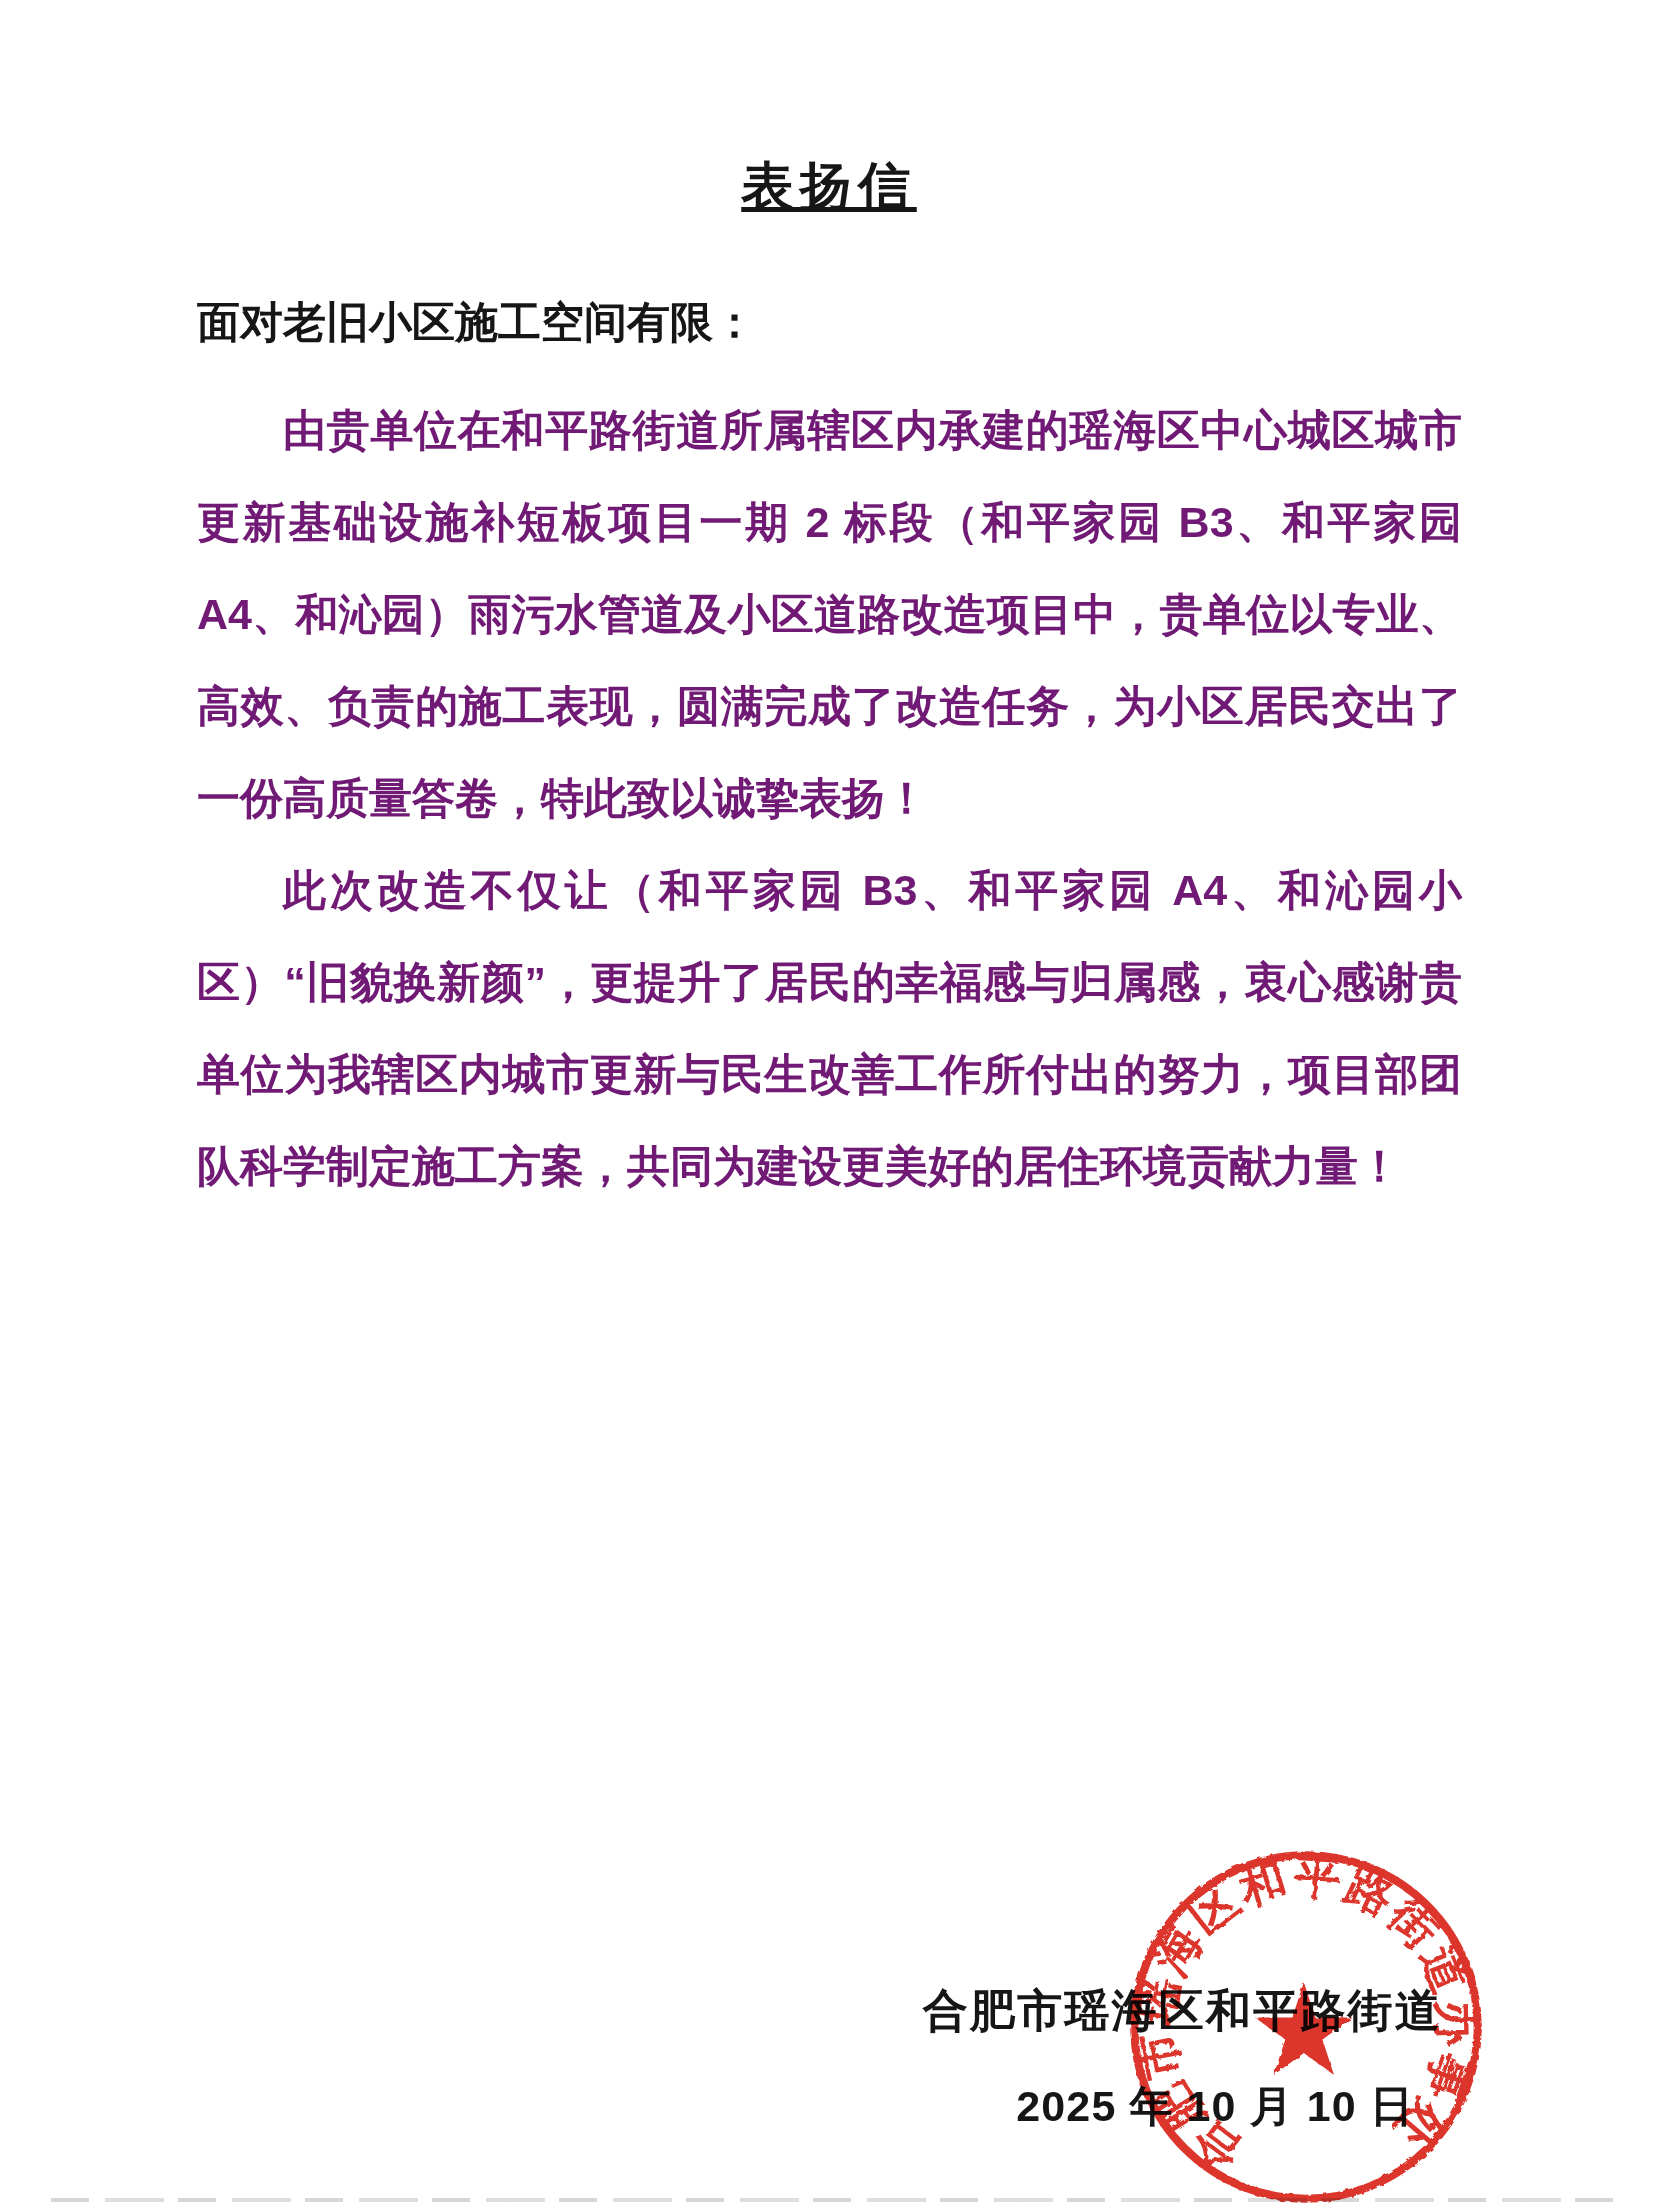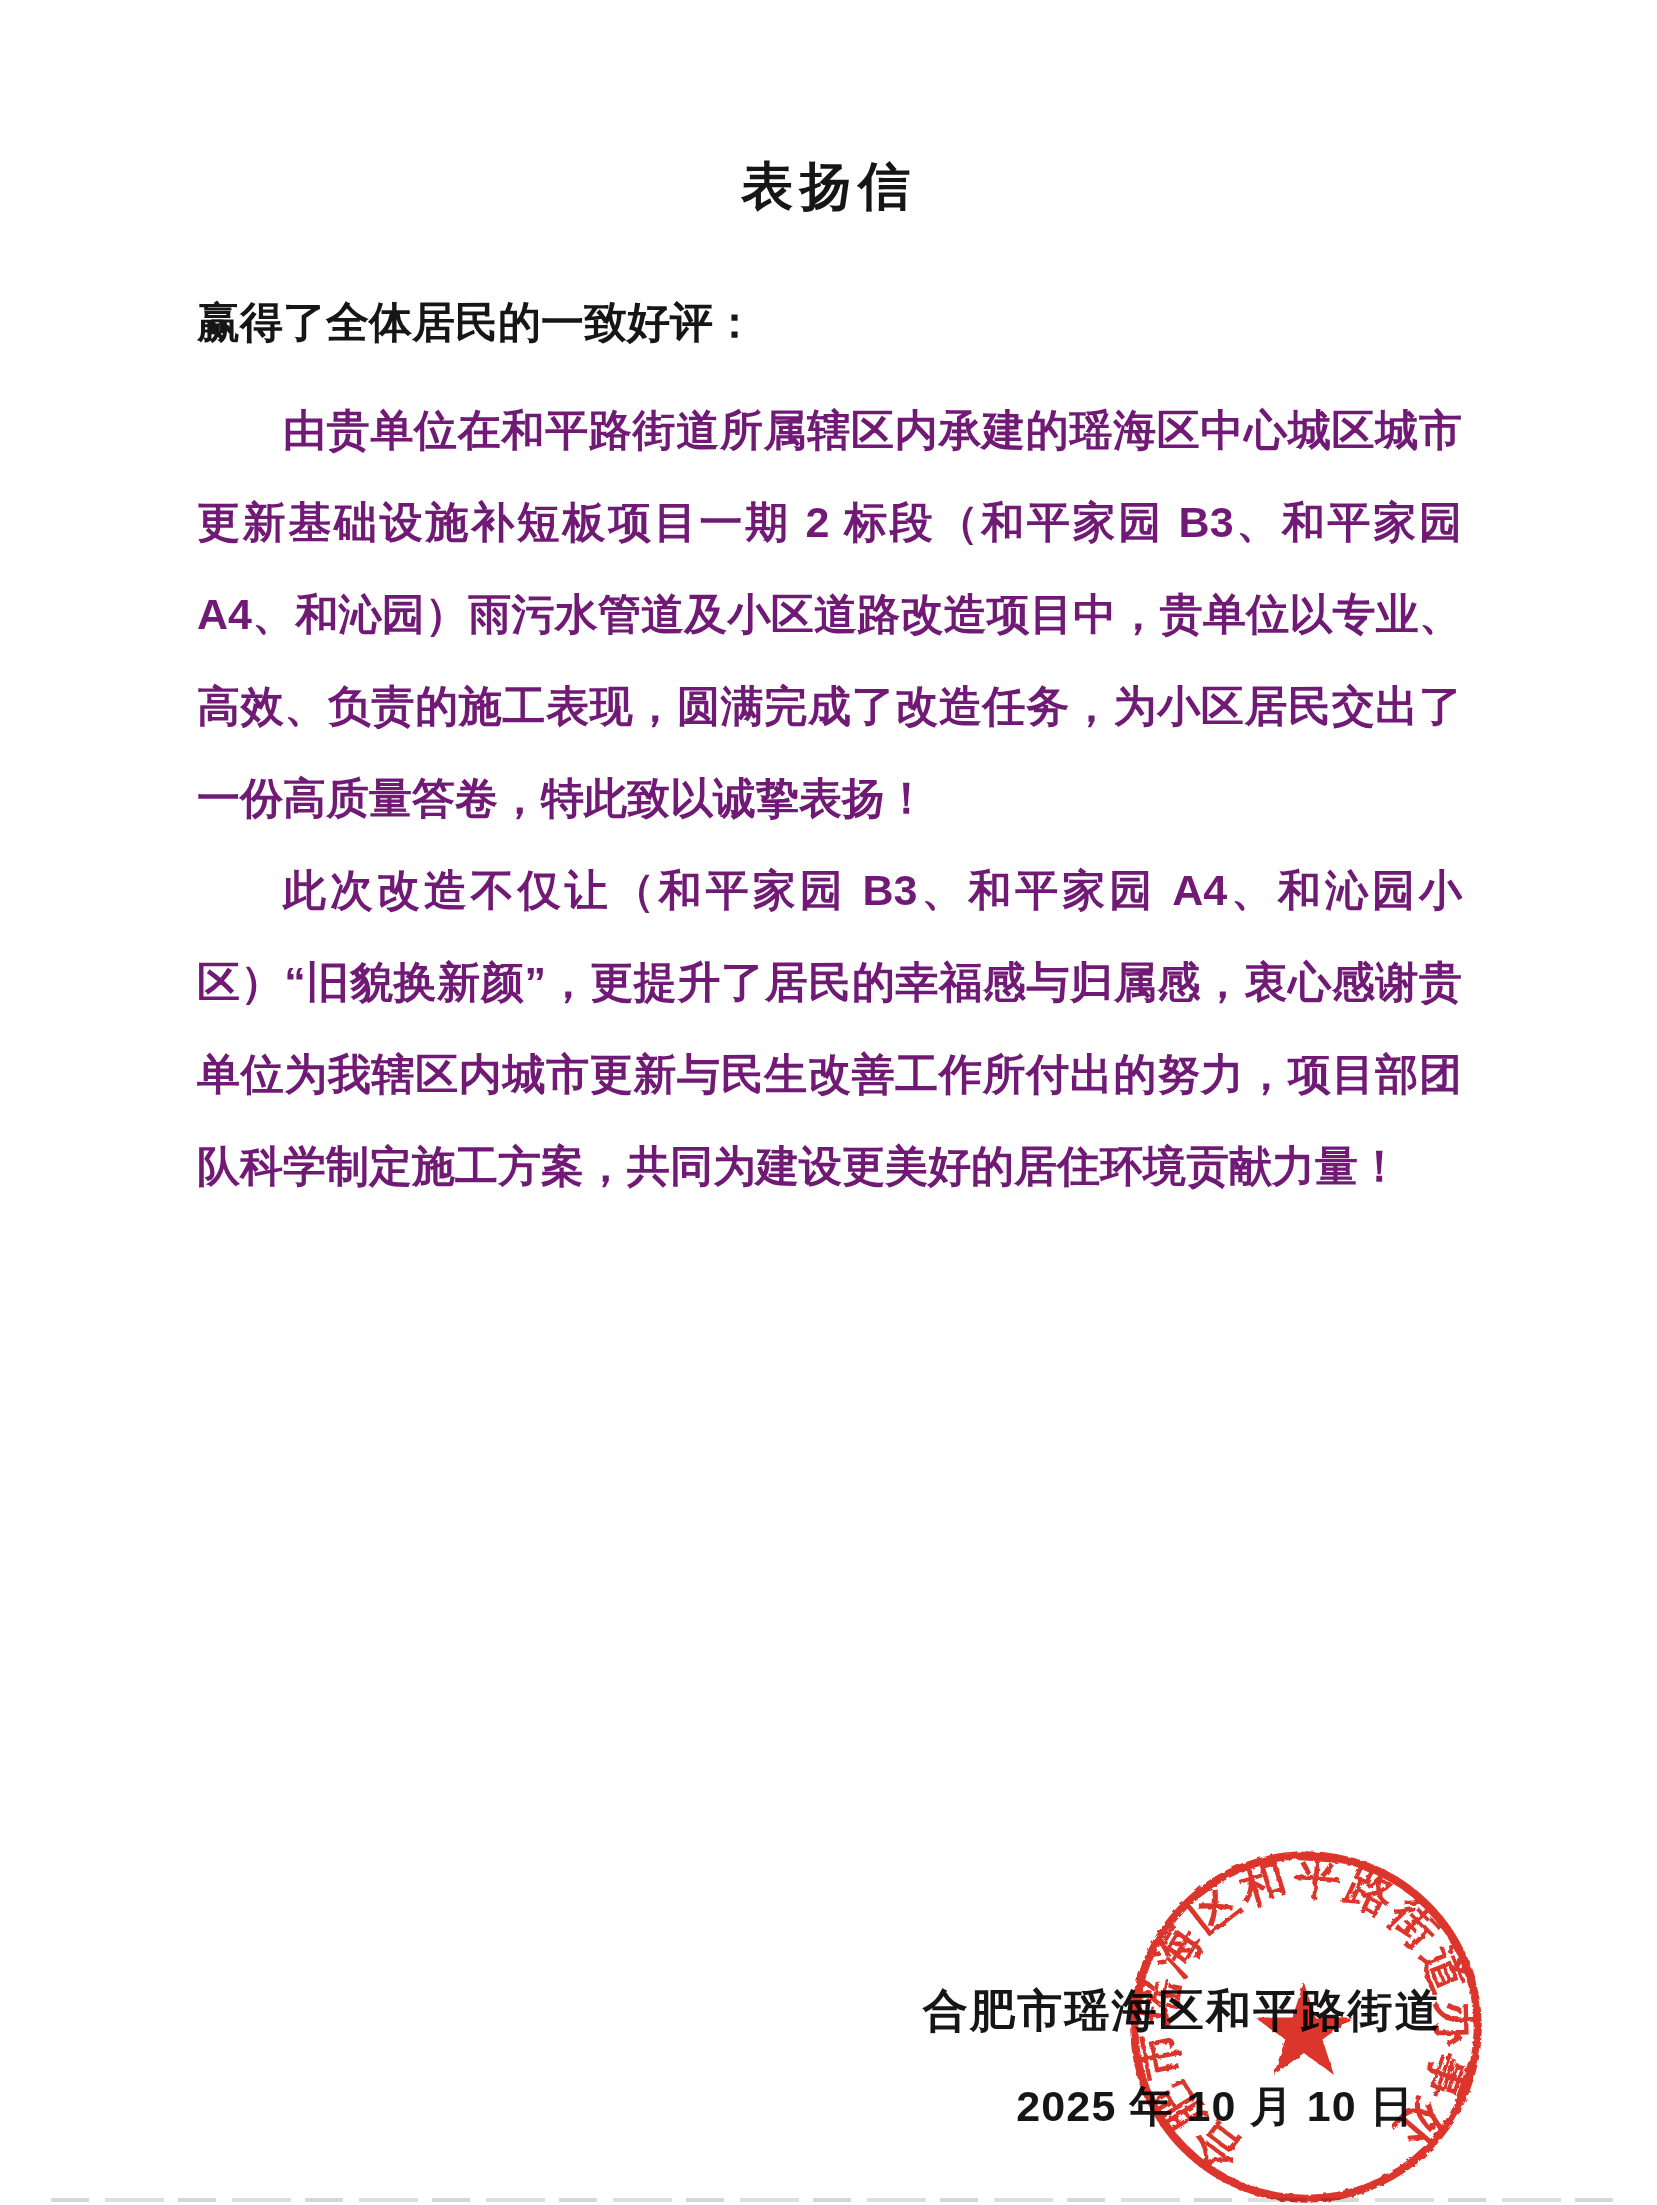--- a/index.html
+++ b/index.html
@@ -23,20 +23,21 @@
   .title {
     position: absolute;
     top: 152px;
     left: 0;
     width: 100%;
     text-align: center;
     font-size: 52px;
     font-weight: 700;
     letter-spacing: 6.5px;
     color: #161616;
+    text-decoration: underline;
   }
   .salutation {
     position: absolute;
     top: 294px;
     left: 197px;
     font-size: 43px;
     font-weight: 600;
     color: #161616;
   }
   .body-text {
@@ -100,21 +101,21 @@
     z-index: 1;
   }
 </style>
 </head>
 <body>
 
 <div class="page">
 
   <div class="title">表扬信</div>
 
-  <div class="salutation">赢得了全体居民的一致好评：</div>
+  <div class="salutation">面对老旧小区施工空间有限：</div>
 
   <div class="body-text">
     <p>由贵单位在和平路街道所属辖区内承建的瑶海区中心城区城市更新基础设施补短板项目一期 2 标段（和平家园 B3、和平家园 A4、和沁园）雨污水管道及小区道路改造项目中，贵单位以专业、高效、负责的施工表现，圆满完成了改造任务，为小区居民交出了一份高质量答卷，特此致以诚挚表扬！</p>
     <p>此次改造不仅让（和平家园 B3、和平家园 A4、和沁园小区）“旧貌换新颜”，更提升了居民的幸福感与归属感，衷心感谢贵单位为我辖区内城市更新与民生改善工作所付出的努力，项目部团队科学制定施工方案，共同为建设更美好的居住环境贡献力量！</p>
   </div>
 
   <div class="signature">合肥市瑶海区和平路街道</div>
 
   <div class="date">2025 年 10 月 10 日</div>
 

